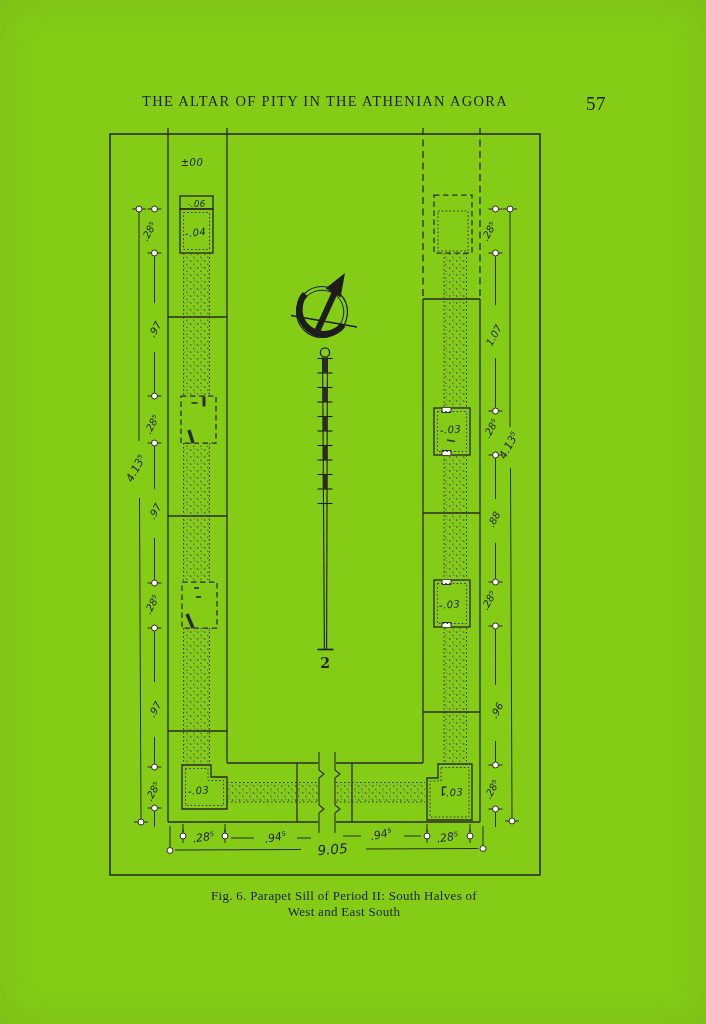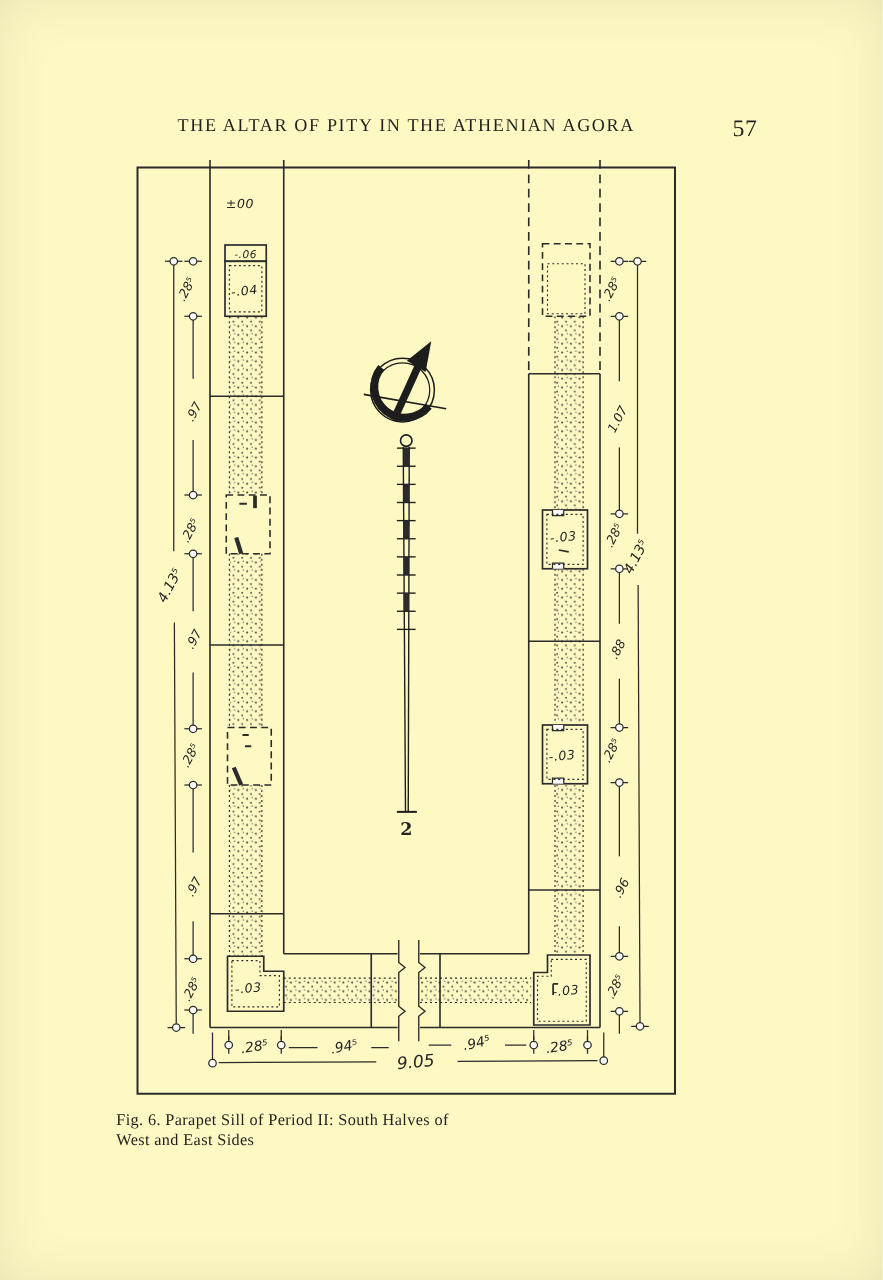--- a/index.html
+++ b/index.html
@@ -1,22 +1,22 @@
 <!DOCTYPE html>
 <html><head>
 <meta charset="utf-8">
 <style>
   html,body{margin:0;padding:0;}
   body{width:706px;height:1024px;background:#f4f4ef;overflow:hidden;position:relative;
        font-family:"Liberation Serif",serif;color:#1f1f1f;}
-  .page{position:absolute;inset:0;background:#fef9c3;box-shadow:inset 0 0 40px rgba(80,80,70,.12);}
+  .page{position:absolute;inset:0;background:#84cc16;box-shadow:inset 0 0 40px rgba(80,80,70,.12);}
   .header{position:absolute;top:93px;left:110px;width:430px;text-align:center;
           font-size:14.5px;letter-spacing:1.3px;white-space:nowrap;}
   .pagenum{position:absolute;top:93px;left:586px;font-size:19px;letter-spacing:.5px;}
-  .caption{position:absolute;top:888px;left:93px;width:460px;text-align:left;
+  .caption{position:absolute;top:888px;left:114px;width:460px;text-align:center;
            font-size:13px;line-height:16px;letter-spacing:.3px;}
   svg{position:absolute;left:100px;top:120px;}
   svg text{font-family:"DejaVu Sans",sans-serif;font-style:italic;fill:#242424;stroke:none;}
   .dim{font-size:10px;}
   .dimL{font-size:11px;}
   .dimB{font-size:11px;}
   .big{font-size:13.5px;}
   .elev{font-size:10px;letter-spacing:.5px;}
   .elev-s{font-size:8.5px;letter-spacing:.4px;}
   .rod2{font-family:"DejaVu Serif",serif;font-style:normal;font-weight:bold;font-size:14px;}
@@ -266,16 +266,16 @@
       <text class="dimB" x="382" y="838" text-anchor="middle" transform="rotate(-12 382 838)">.94⁵</text>
       <text class="dimB" x="448" y="841" text-anchor="middle" transform="rotate(-8 448 841)">.28⁵</text>
       <text class="big" x="333" y="854" text-anchor="middle" transform="rotate(-5 333 854)">9.05</text>
 
       <text class="rod2" x="325" y="668" text-anchor="middle">2</text>
     </g>
   </svg>
 
   <div class="caption">
     <div>Fig. 6.  Parapet Sill of Period II: South Halves of</div>
-    <div>West and East Sides</div>
+    <div>West and East South</div>
   </div>
 
 </div>
 
 </body></html>

